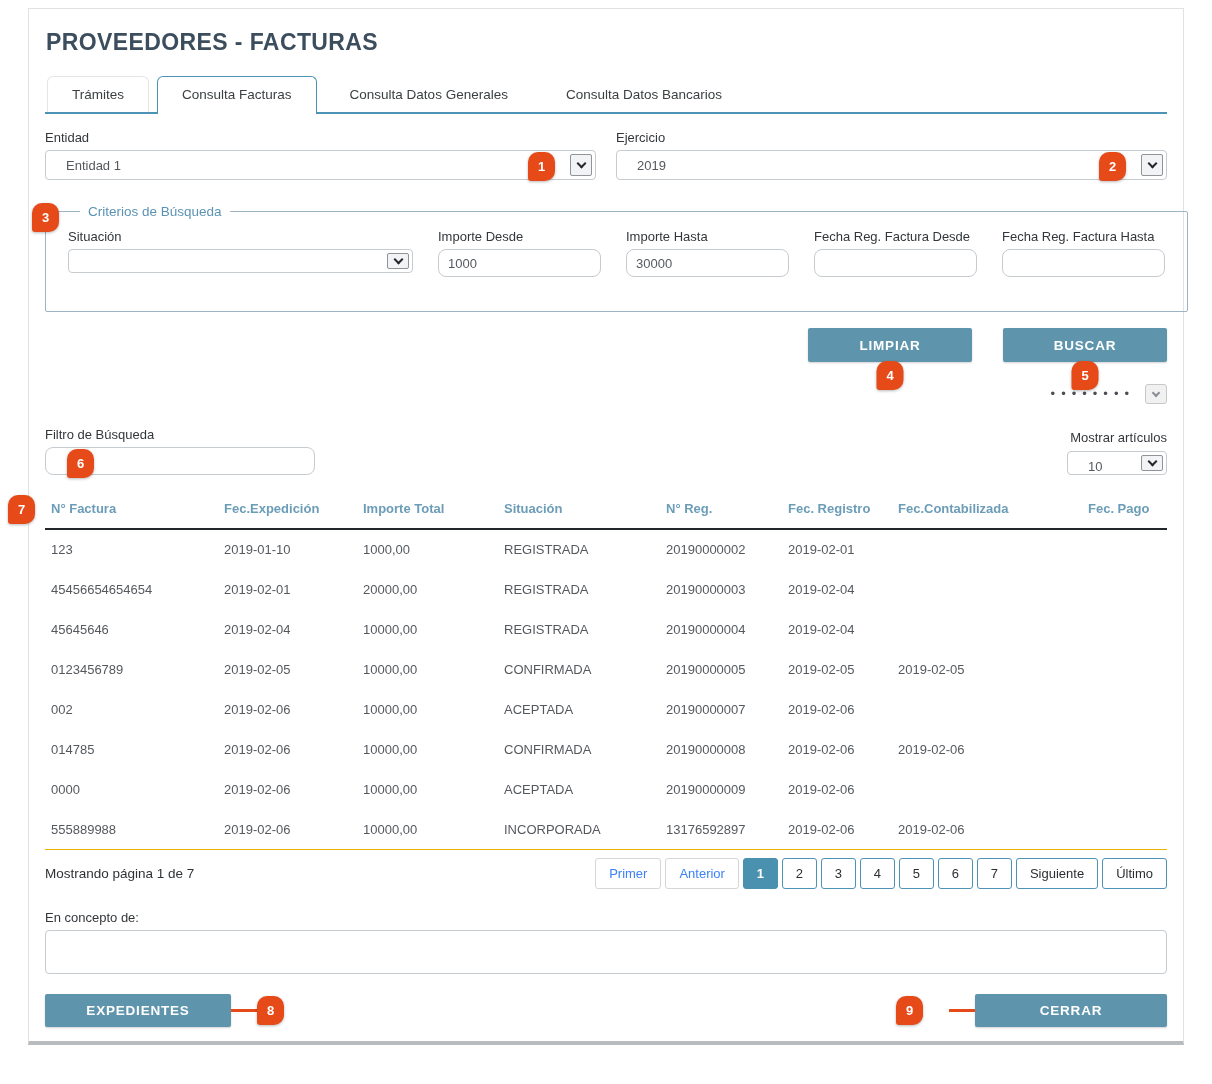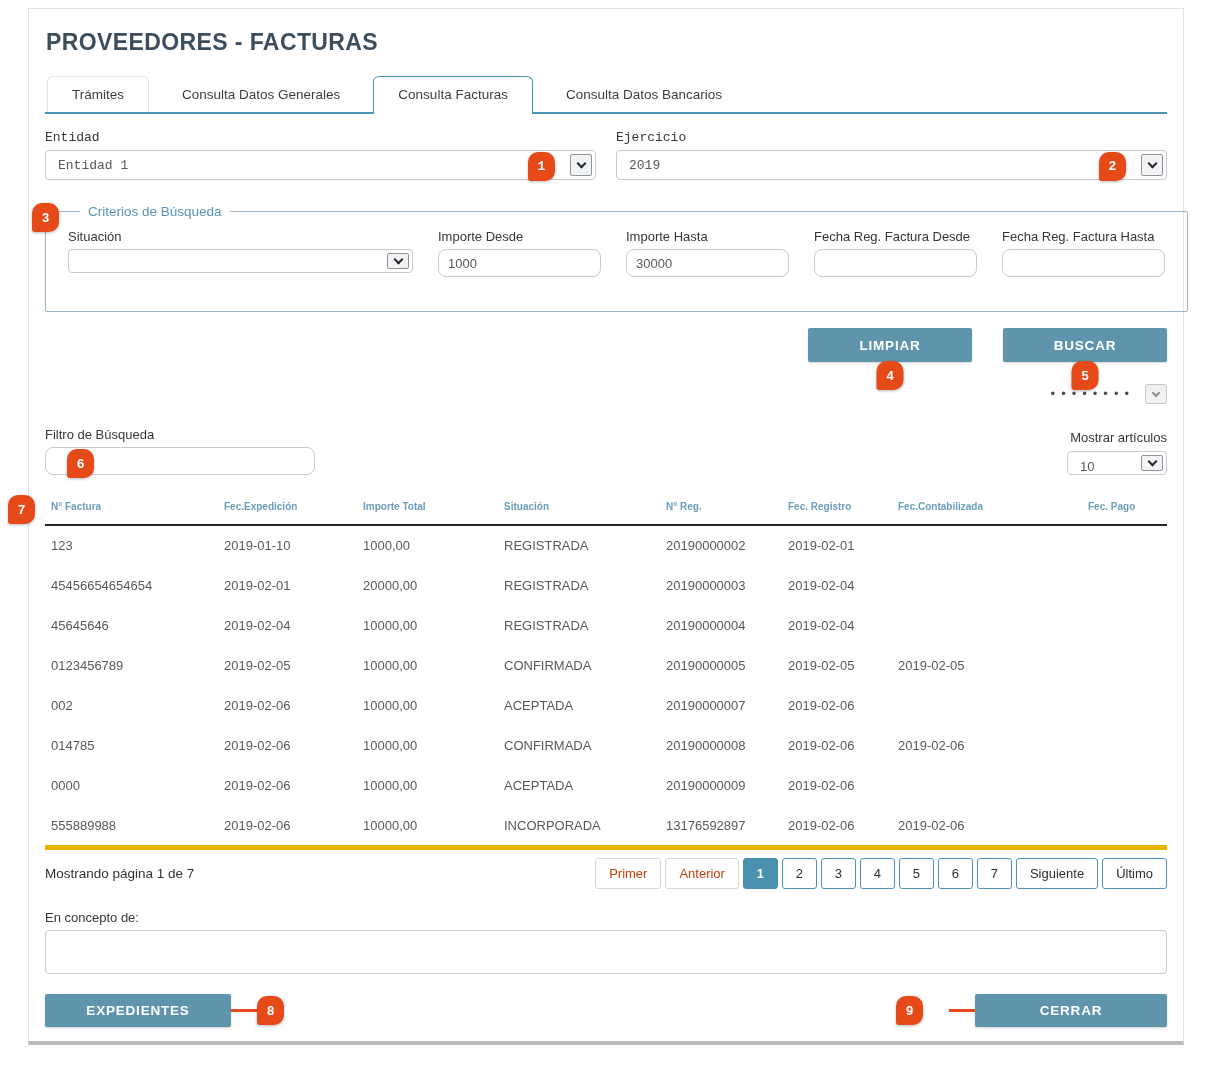--- a/index.html
+++ b/index.html
@@ -25,26 +25,26 @@
     border: 1px solid transparent; border-bottom: none; border-radius: 6px 6px 0 0;
     margin-bottom: 0; cursor: default; white-space: nowrap;
   }
   .tab.boxed { border-color: #e3e5e7; }
   .tab.active {
     border-color: #4d93b5; margin-bottom: -2px; padding-bottom: 12px; background: #fff;
     position: relative; z-index: 2;
   }
   
   .field-label { font-size: 13px; color: #33373b; margin-bottom: 5px; display:block; }
-  .row-2col { display:flex; gap: 20px; margin-top: 16px; font-family: Liberation Mono, monospace; }
+  .row-2col { display:flex; gap: 20px; margin-top: 16px; }
   .row-2col > div { flex: 1; position: relative; }
   .selectbox {
     height: 30px; border: 1px solid #c6cbd0; border-radius: 4px; background: #fff;
     display: flex; align-items: center; justify-content: space-between;
-    font-size: 13px; color: #55595e; padding-left: 12px; position: relative;
+    font-size: 13px; color: #55595e; padding-left: 20px; position: relative;
   }
   .sel-btn {
     width: 22px; align-self: stretch; margin: 3px; background: #f2f3f4;
     border: 1px solid #8f9499; border-radius: 2px; display:flex; align-items:center; justify-content:center;
     flex: none;
   }
   .chev { width: 7px; height: 7px; border-right: 2px solid #24282c; border-bottom: 2px solid #24282c; transform: rotate(45deg); margin-top: -3px; }
   .textinput {
     height: 28px; width: 100%; border: 1px solid #c6cbd0; border-radius: 8px;
     font-size: 13px; color: #55595e; padding: 0 9px; font-family: inherit; background:#fff;
@@ -86,37 +86,37 @@
     width: 22px; height: 20px; background:#f1f1f1; border:1px solid #c8c8c8; border-radius:3px;
     display:flex; align-items:center; justify-content:center;
   }
   .chev.gray { border-color:#8a8e92; width:6px; height:6px; }
   .mostrar-label { font-size: 13px; color:#33373b; margin-top: 26px; }
   .mostrar-select { width: 100px; margin-top: 6px; }
   
   .table-wrap { margin-top: 24px; position: relative; }
   table.inv { width: 1122px; border-collapse: collapse; table-layout: fixed; }
   table.inv th {
-    text-align: left; font-size: 10px; color: #6b9db8; font-weight: 700;
+    text-align: left; font-size: 13px; color: #6b9db8; font-weight: 700;
     padding: 2px 0 12px 6px; border-bottom: 2px solid #23272b;
   }
   table.inv td { height: 40px; font-size: 13px; color: #55595e; padding-left: 6px; }
   
   .pager-row {
     display:flex; justify-content:space-between; align-items:center;
-    border-top: 5px solid #eab308; padding: 8px 0 9px; margin-top: 0;
+    border-top: 1px solid #eab308; padding: 8px 0 9px; margin-top: 0;
   }
   .pager-summary { font-size: 13.5px; color: #2f3337; }
   .pager { display:flex; }
   .pg-btn {
     height: 31px; min-width: 35px; border: 1px solid #4d93b5; background:#fff; color:#2b2f33;
     font-size: 13px; border-radius: 3px; margin-left: 4px; padding: 0 13px; font-family: inherit; cursor:pointer;
   }
   .pg-num { padding: 0; width: 35px; }
-  .pg-btn.disabled { border-color:#d4d7da; color:#c2410c; cursor: default; }
+  .pg-btn.disabled { border-color:#d4d7da; color:#3b82f6; cursor: default; }
   .pg-btn.active { background:#4991ae; border-color:#4991ae; color:#fff; font-weight:700; }
   
   .concepto { margin-top: 12px; }
   .concepto textarea {
     width: 100%; height: 44px; border: 1px solid #c6cbd0; border-radius: 4px;
     resize: none; font-family: inherit; font-size: 13px; color:#55595e; padding: 6px 9px;
   }
   
   .footer-row { display:flex; justify-content:space-between; margin-top: 16px; position: relative; height: 33px; }
   .btn-expedientes { width: 186px; height: 33px; }
@@ -130,22 +130,22 @@
 </style>
 </head>
 <body>
 
 <div class="card">
 
   <h1 class="page-title">PROVEEDORES - FACTURAS</h1>
 
   <div class="tabbar">
     <div class="tab boxed">Trámites</div>
+    <div class="tab active">Consulta Facturas</div>
     <div class="tab">Consulta Datos Generales</div>
-    <div class="tab active">Consulta Facturas</div>
     <div class="tab">Consulta Datos Bancarios</div>
   </div>
 
   <div class="row-2col">
     <div>
       <label class="field-label">Entidad</label>
       <div class="selectbox">
         <span>Entidad 1</span>
         <span class="sel-btn">
             <span class="chev"></span>

